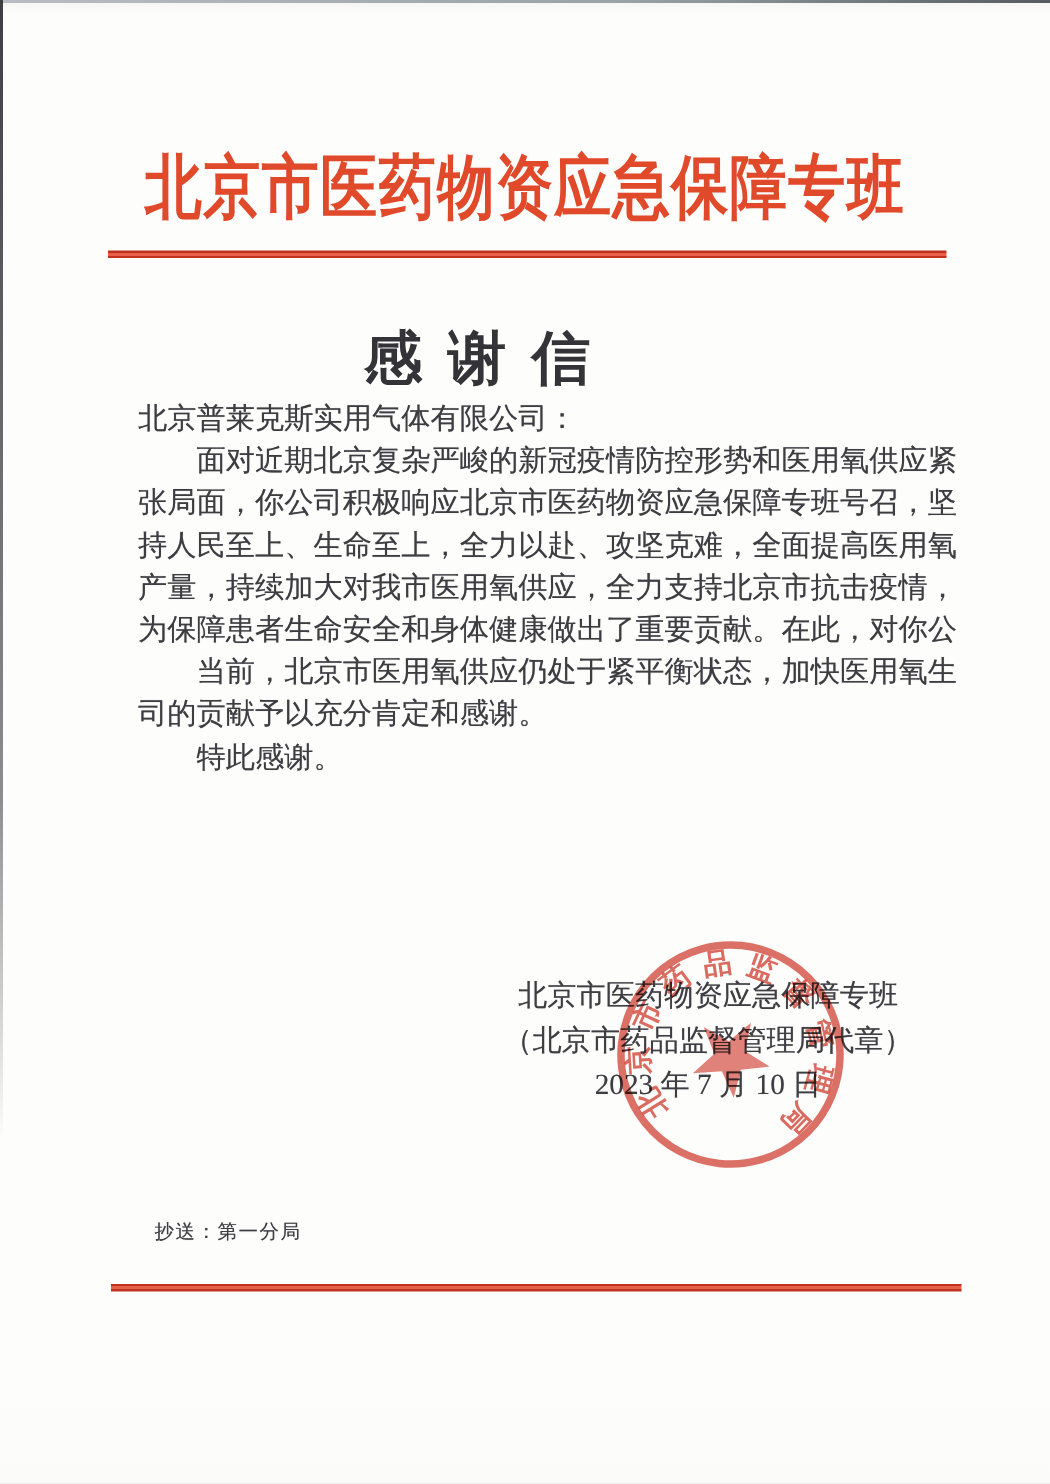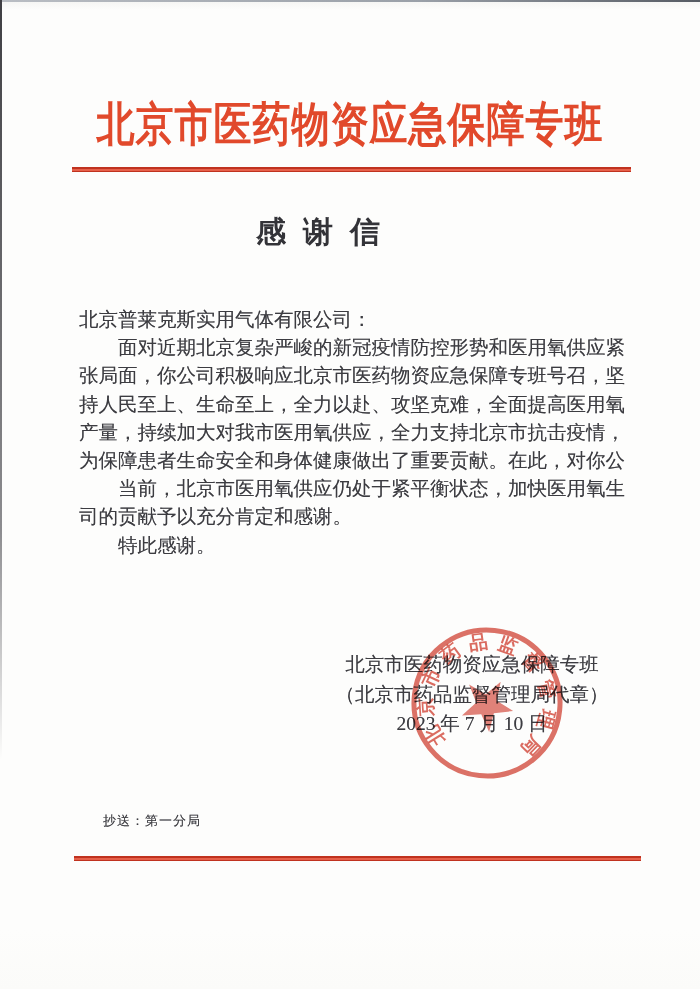--- a/index.html
+++ b/index.html
@@ -16,26 +16,26 @@
     position:absolute;left:0;top:94px;width:700px;text-align:center;
     font-size:38px;font-weight:bold;letter-spacing:1px;
     transform:scaleY(1.22);transform-origin:top center;white-space:nowrap;
   }
   .rule{position:absolute;height:5px;
     background:linear-gradient(180deg,#c0321f 0 1.5px,#e6604a 1.5px 3.5px,#c0321f 3.5px 5px);}
   .rule-top{left:72px;top:167px;width:559px;}
   .rule-bottom{left:74px;top:856px;width:567px;}
   .doc-title{
     position:absolute;left:0;top:212px;width:636px;text-align:center;
-    font-size:30px;font-weight:600;color:#333338;letter-spacing:17px;text-indent:17px;
+    font-size:39px;font-weight:600;color:#333338;letter-spacing:17px;text-indent:17px;
     white-space:nowrap;
   }
   .body-block{
-    position:absolute;left:79px;top:266px;width:552px;
-    font-size:19.5px;color:#3c3c41;margin-top:40px;
+    position:absolute;left:92px;top:266px;width:552px;
+    font-size:19.5px;color:#3c3c41;
   }
   .body-line{height:28.2px;line-height:28.2px;white-space:nowrap;
     text-shadow:0 0 .5px rgba(70,70,75,.55);}
   .indent{padding-left:39px;font-family:Liberation Serif, serif;}
   .signature{
     position:absolute;left:332px;top:650px;width:280px;text-align:center;
     font-size:19.5px;color:#3d3d42;line-height:29.5px;white-space:nowrap;
     text-shadow:0 0 .5px rgba(70,70,75,.5);
   }
   .seal{position:absolute;left:402px;top:618px;width:170px;height:170px;

